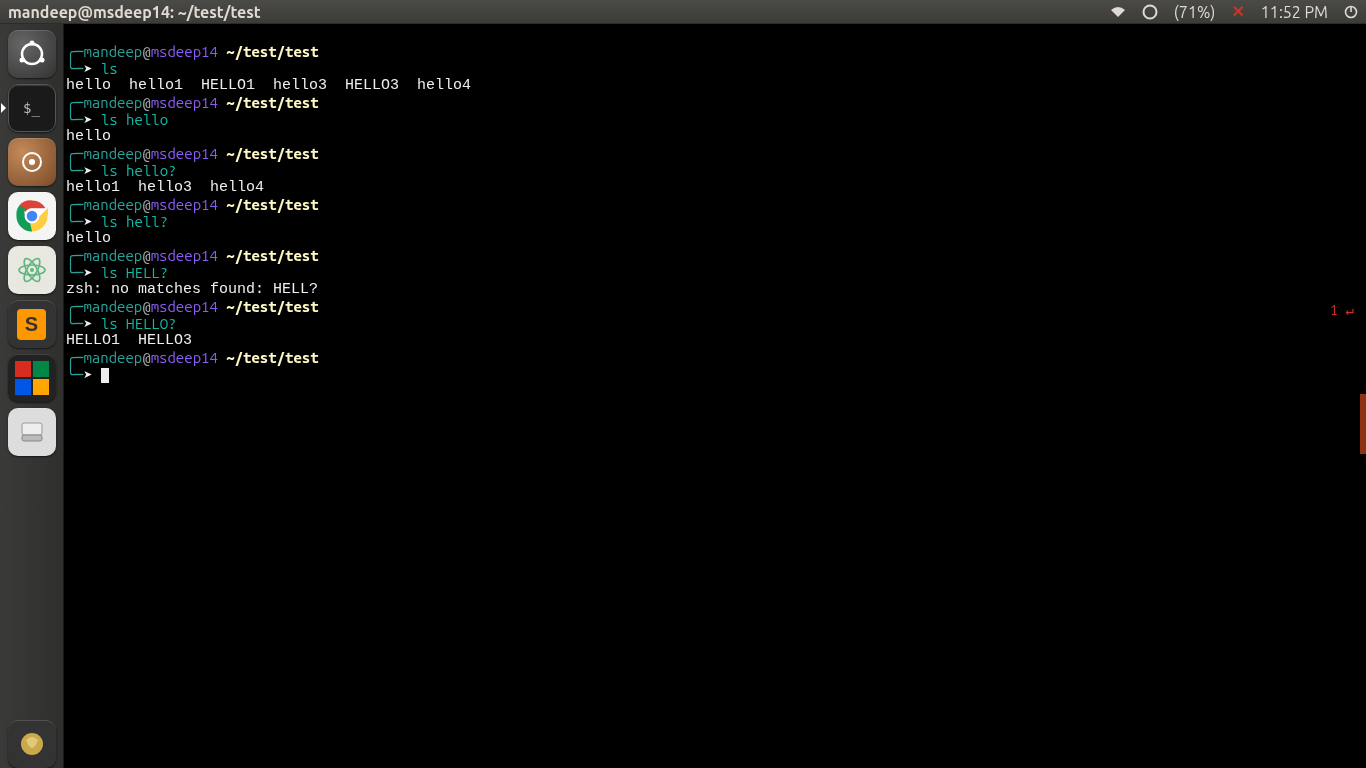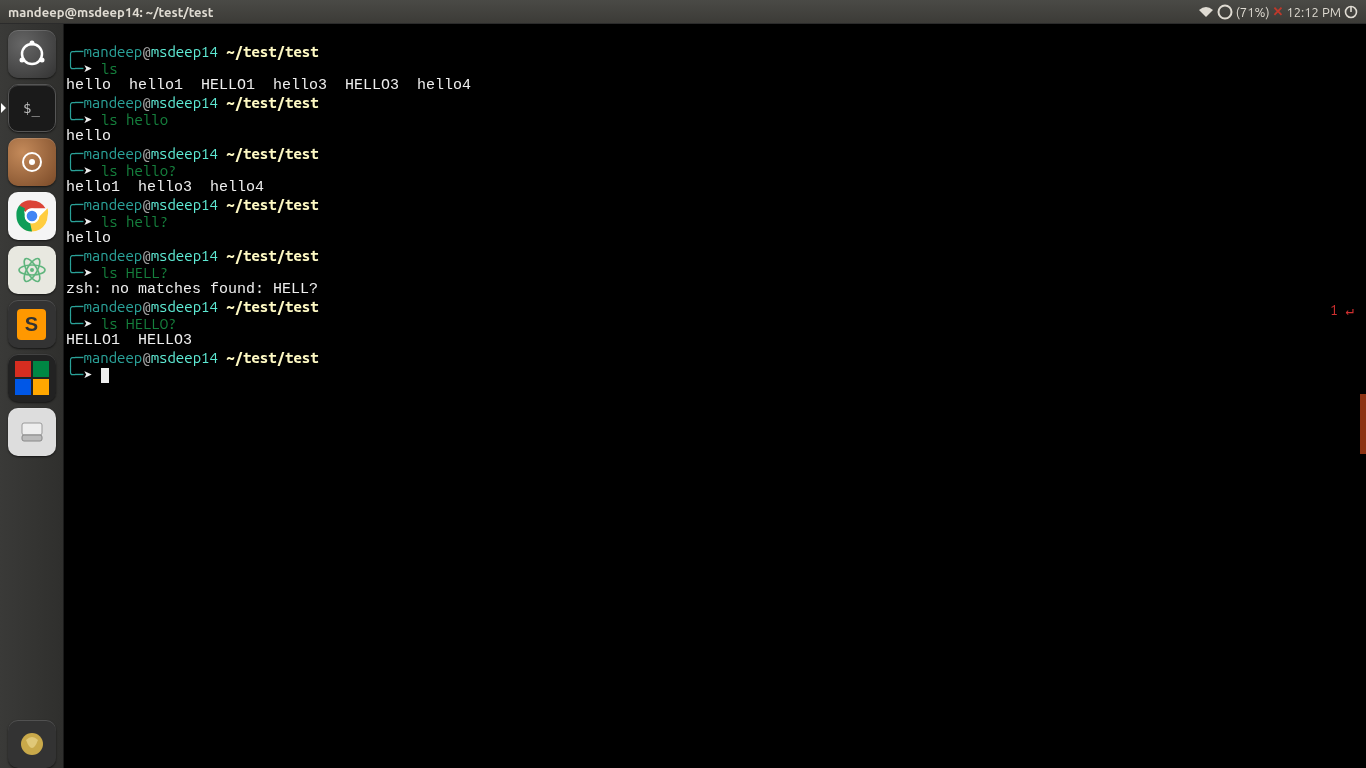--- a/index.html
+++ b/index.html
@@ -7,27 +7,27 @@
   body { background: #2c2c2c; display: flex; flex-direction: column; }
 
   
   .menubar {
     height: 24px;
     background: linear-gradient(to bottom, #4a4a46, #3c3b37);
     color: #dfdbd2;
     display: flex;
     align-items: center;
     font-family: Ubuntu, sans-serif;
-    font-size: 13px;
+    font-size: 16px;
     padding: 0 8px;
     border-bottom: 1px solid #2b2b2b;
   }
   .menubar .title { flex: 0 0 auto; font-weight: bold; }
   .menubar .spacer { flex: 1; }
-  .menubar .tray { display: flex; align-items: center; gap: 3px; }
+  .menubar .tray { display: flex; align-items: center; gap: 16px; }
   .menubar .tray span, .menubar .tray svg { color: #dfdbd2; }
   .tray-icon { display: inline-flex; align-items: center; }
 
   
   .main {
     flex: 1;
     display: flex;
     background: #000;
   }
 
@@ -84,26 +84,26 @@
     color: #eee;
     font-family: "Ubuntu Mono", "DejaVu Sans Mono", monospace;
     font-size: 15px;
     line-height: 17px;
     padding: 2px 2px;
     position: relative;
     white-space: pre;
   }
   .prompt-user { color: #2aa198; margin-top: 16px; }
   .prompt-at   { color: #9e9e9e; }
-  .prompt-host { color: #5eead4; margin-top: 28px; }
+  .prompt-host { color: #8b5cf6; margin-top: 28px; }
   .prompt-path { color: #fef9c3; font-weight: bold; }
   .arrow-l { color: #2aa198; }
   .arrow-b { color: #2aa198; }
   .chevron { color: #eee; font-weight: bold; }
-  .cmd { color: #15803d; text-align: right; }
+  .cmd { color: #14b8a6; text-align: right; }
   .out { color: #eee; font-family: Liberation Mono, monospace; }
   .err-indicator {
     position: absolute;
     right: 12px;
     top: 278px;
     color: #d03030;
     font-size: 14px;
   }
   .cursor {
     display:inline-block;
@@ -137,21 +137,21 @@
           <path d="M8 11 L1 4 Q8 -2 15 4 Z" fill="#dfdbd2"></path>
         </svg>
     </span>
     <span class="tray-icon">
       <svg width="16" height="16" viewBox="0 0 16 16">
           <circle cx="8" cy="8" r="6.5" fill="none" stroke="#dfdbd2" stroke-width="2"></circle>
         </svg>
     </span>
     <span>(71%)</span>
     <span class="tray-icon" style="color:#c0392b;font-weight:bold;">✕</span>
-    <span>12:12 PM</span>
+    <span>11:52 PM</span>
     <span class="tray-icon">
       <svg width="14" height="14" viewBox="0 0 14 14">
           <circle cx="7" cy="7" r="5.5" fill="none" stroke="#dfdbd2" stroke-width="1.6"></circle>
           <line x1="7" y1="1.5" x2="7" y2="7" stroke="#dfdbd2" stroke-width="1.6"></line>
         </svg>
     </span>
   </div>
 </div>
 
 <div class="main">

